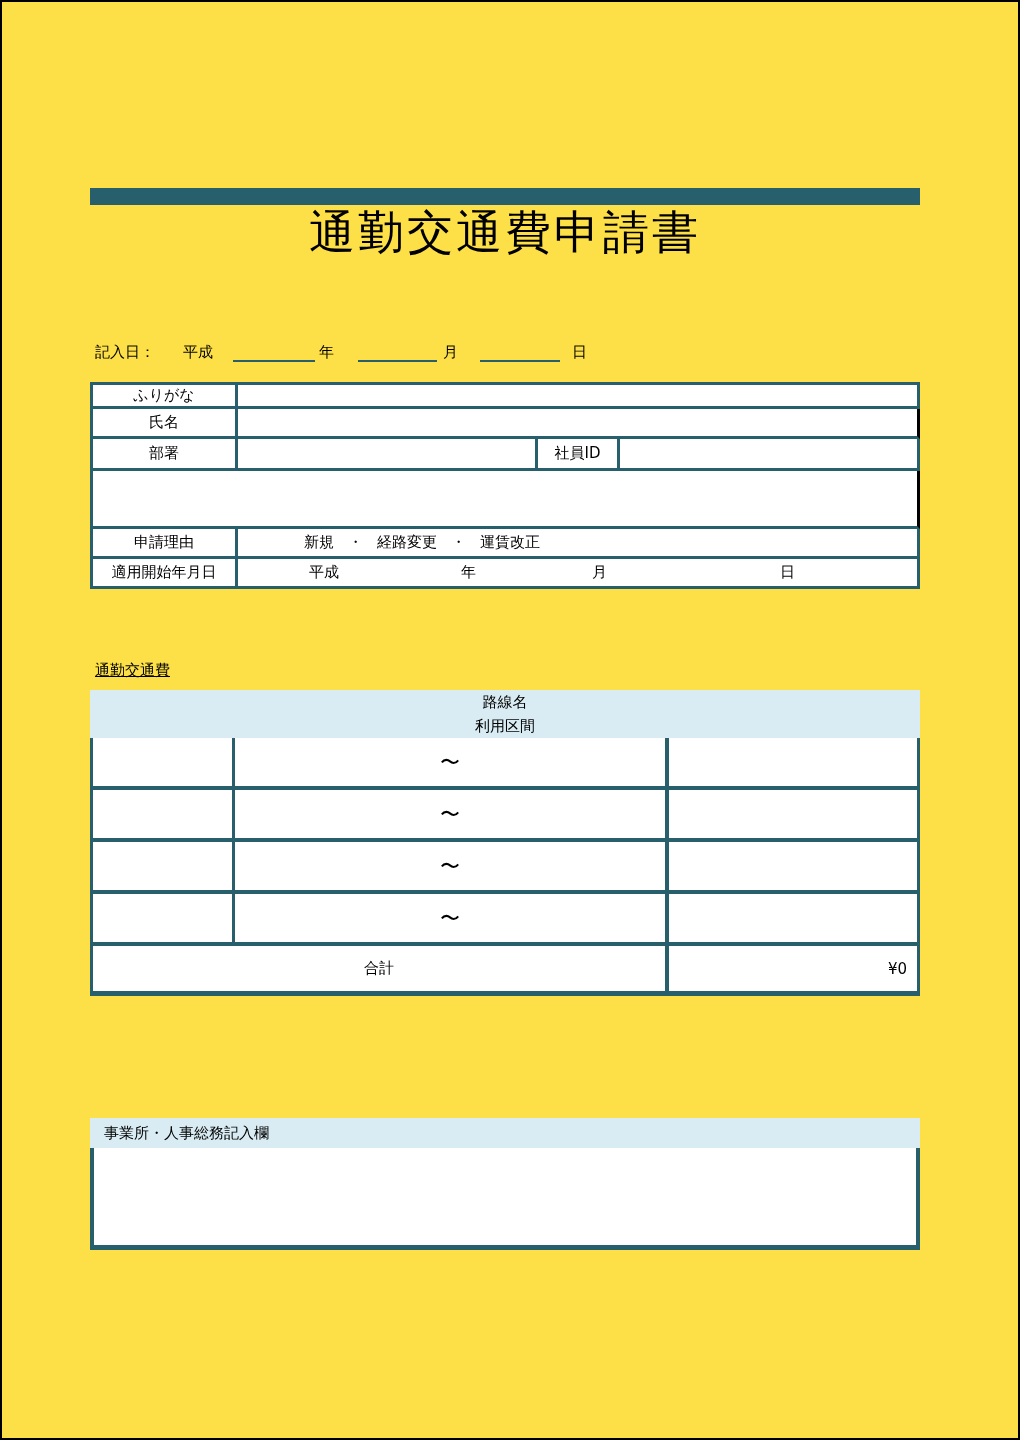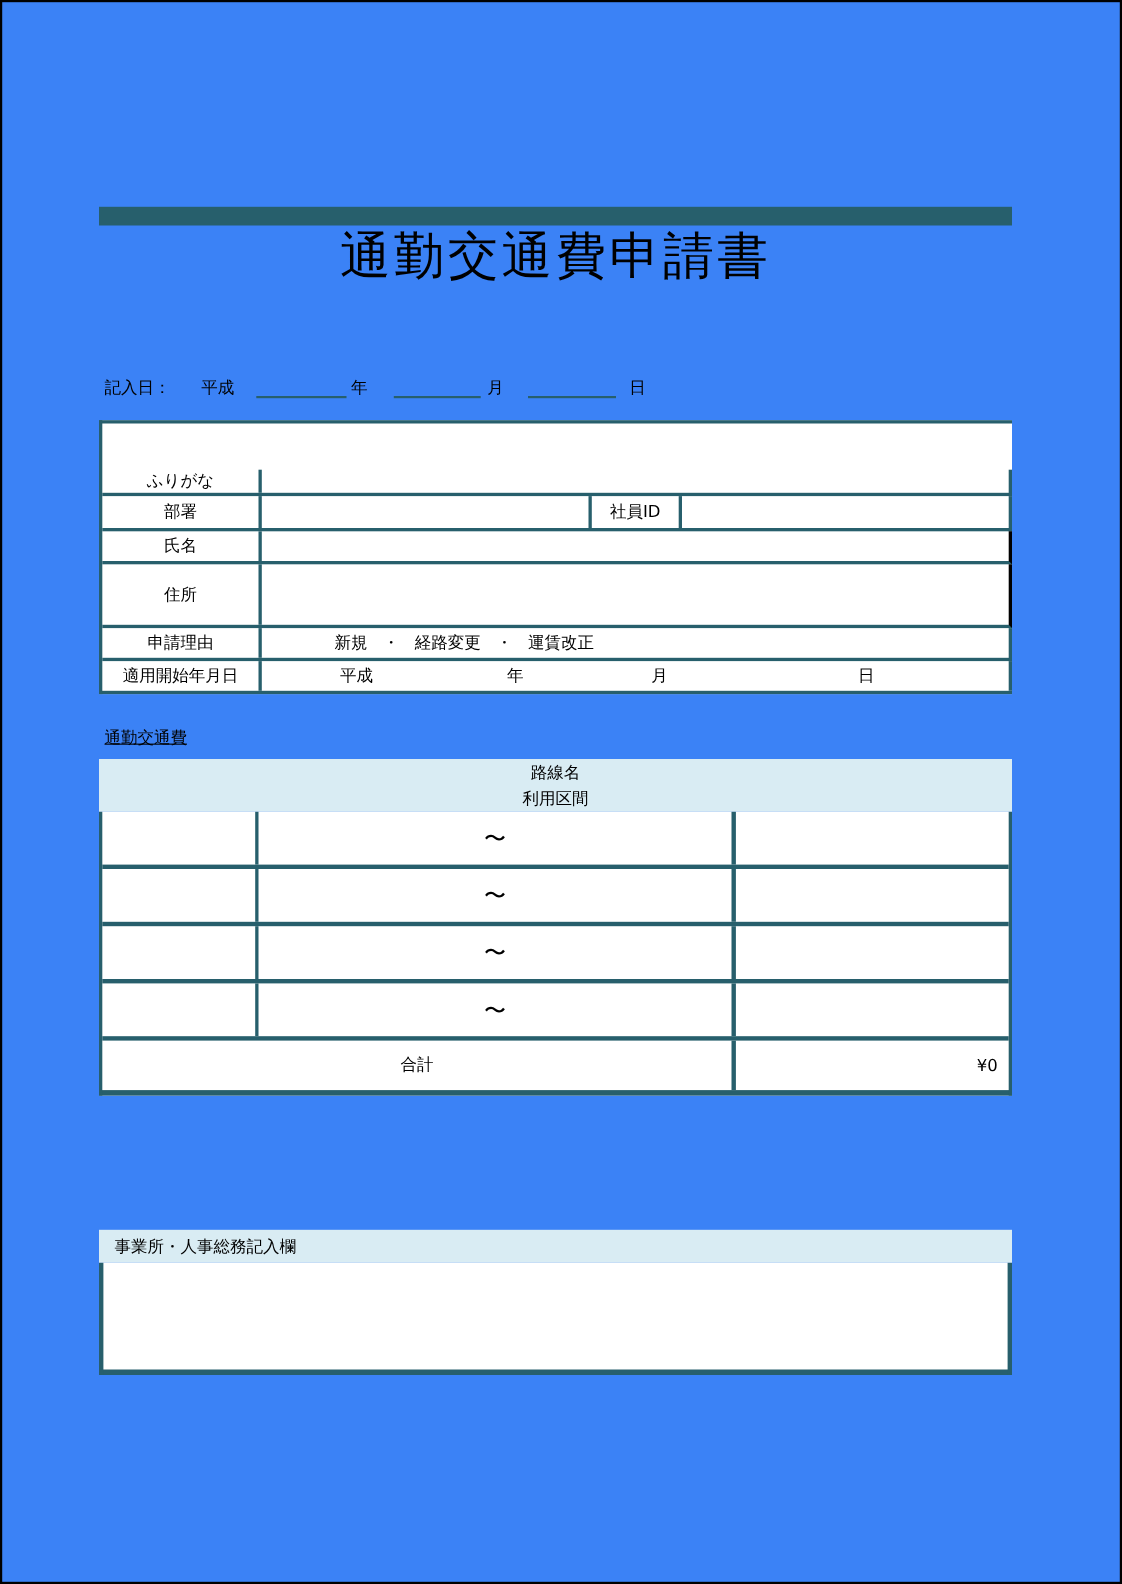--- a/index.html
+++ b/index.html
@@ -8,21 +8,21 @@
     --ink: #000000;
   }
   * { box-sizing: border-box; margin: 0; padding: 0; }
   html, body { background: #ffffff; }
   body {
     width: 1020px; height: 1440px;
     font-family: "DejaVu Sans", "Liberation Sans", sans-serif;
     font-size: 15px; color: var(--ink);
     position: relative; overflow: hidden;
   }
-  .sheet { position: absolute; inset: 0; background: #3b82f6; }
+  .sheet { position: absolute; inset: 0; background: #fde047; }
   .frame { position: absolute; inset: 0; border: 2px solid #000; pointer-events: none; }
 
   
   .topbar { position: absolute; left: 90px; top: 188px; width: 830px; height: 17px; background: var(--teal); }
   .title {
     position: absolute; left: 90px; top: 204px; width: 830px;
     text-align: center;
     font-family: "DejaVu Serif", "Liberation Serif", serif;
     font-size: 46px; font-weight: 400; letter-spacing: 3px; line-height: 1.25;
   }
@@ -49,21 +49,21 @@
   }
   .t1-row { display: flex; border-bottom: 3px solid var(--teal); border-right: 3px solid var(--teal); }
   .t1-row:last-child { border-bottom: none; gap: 26px; }
   .t1-row.black-right { border-right-color: #000; }
   .t1-label {
     width: 145px; border-right: 3px solid var(--teal);
     display: flex; align-items: center; justify-content: center;
     text-align: center; flex-shrink: 0;
   }
   .t1-cell { flex: 1; display: flex; align-items: center; }
-  .h-furigana { height: 24px; margin-top: 42px; }
+  .h-furigana { height: 24px; }
   .h-name     { height: 30px; }
   .h-dept     { height: 32px; }
   .h-addr     { height: 58px; }
   .h-reason   { height: 30px; }
   .h-start    { height: 27px; }
   .empid-label {
     width: 85px; flex-shrink: 0;
     border-left: 3px solid var(--teal); border-right: 3px solid var(--teal);
     display: flex; align-items: center; justify-content: center;
   }
@@ -132,32 +132,31 @@
     <span class="lbl dl-month">月</span>
     <span class="blank b3"></span>
     <span class="lbl">日</span>
   </div>
 
   <div class="table1">
     <div class="t1-row h-furigana">
       <div class="t1-label">ふりがな</div>
       <div class="t1-cell"></div>
     </div>
+    <div class="t1-row h-name black-right">
+      <div class="t1-label">氏名</div>
+      <div class="t1-cell"></div>
+    </div>
     <div class="t1-row h-dept">
       <div class="t1-label">部署</div>
       <div class="t1-cell"></div>
       <div class="empid-label">社員ID</div>
       <div class="empid-value t1-cell"></div>
     </div>
-    <div class="t1-row h-name black-right">
-      <div class="t1-label">氏名</div>
-      <div class="t1-cell"></div>
-    </div>
     <div class="t1-row h-addr black-right">
-      <div class="t1-label">住所</div>
       <div class="t1-cell"></div>
     </div>
     <div class="t1-row h-reason">
       <div class="t1-label">申請理由</div>
       <div class="t1-cell reason-cell">
         <span>新規</span>
         <span class="sep">・</span>
         <span>経路変更</span>
         <span class="sep">・</span>
         <span>運賃改正</span>

